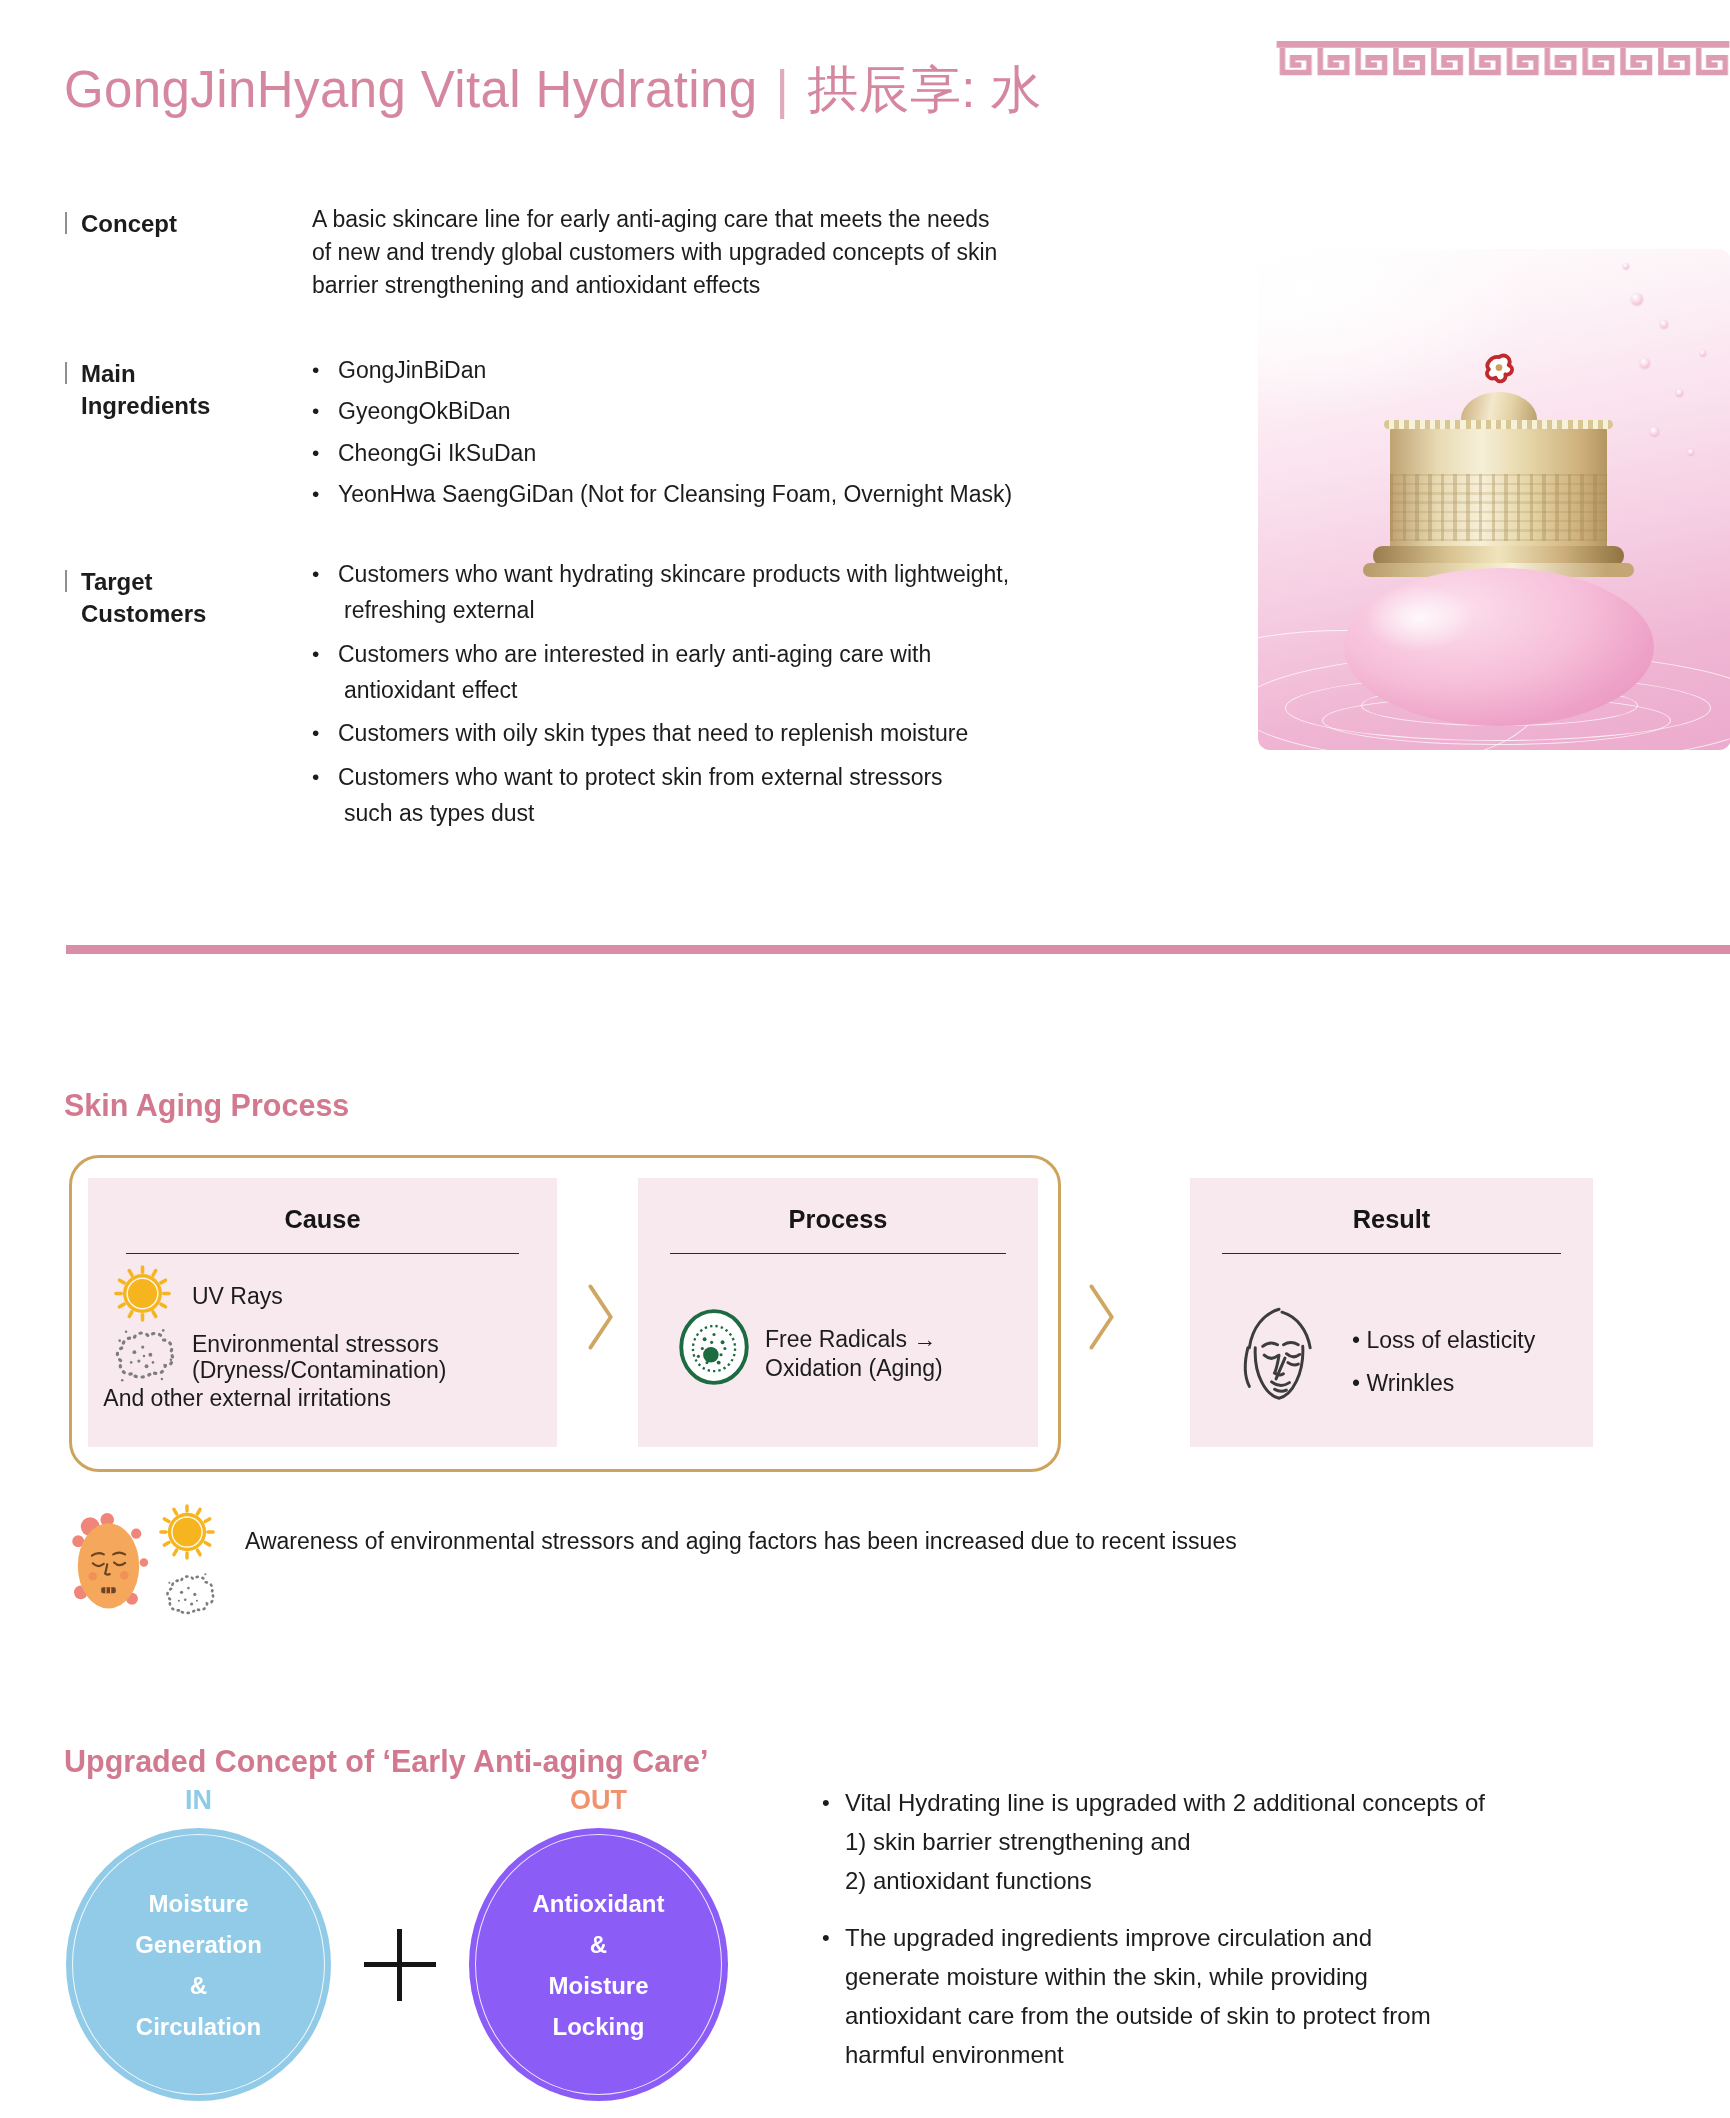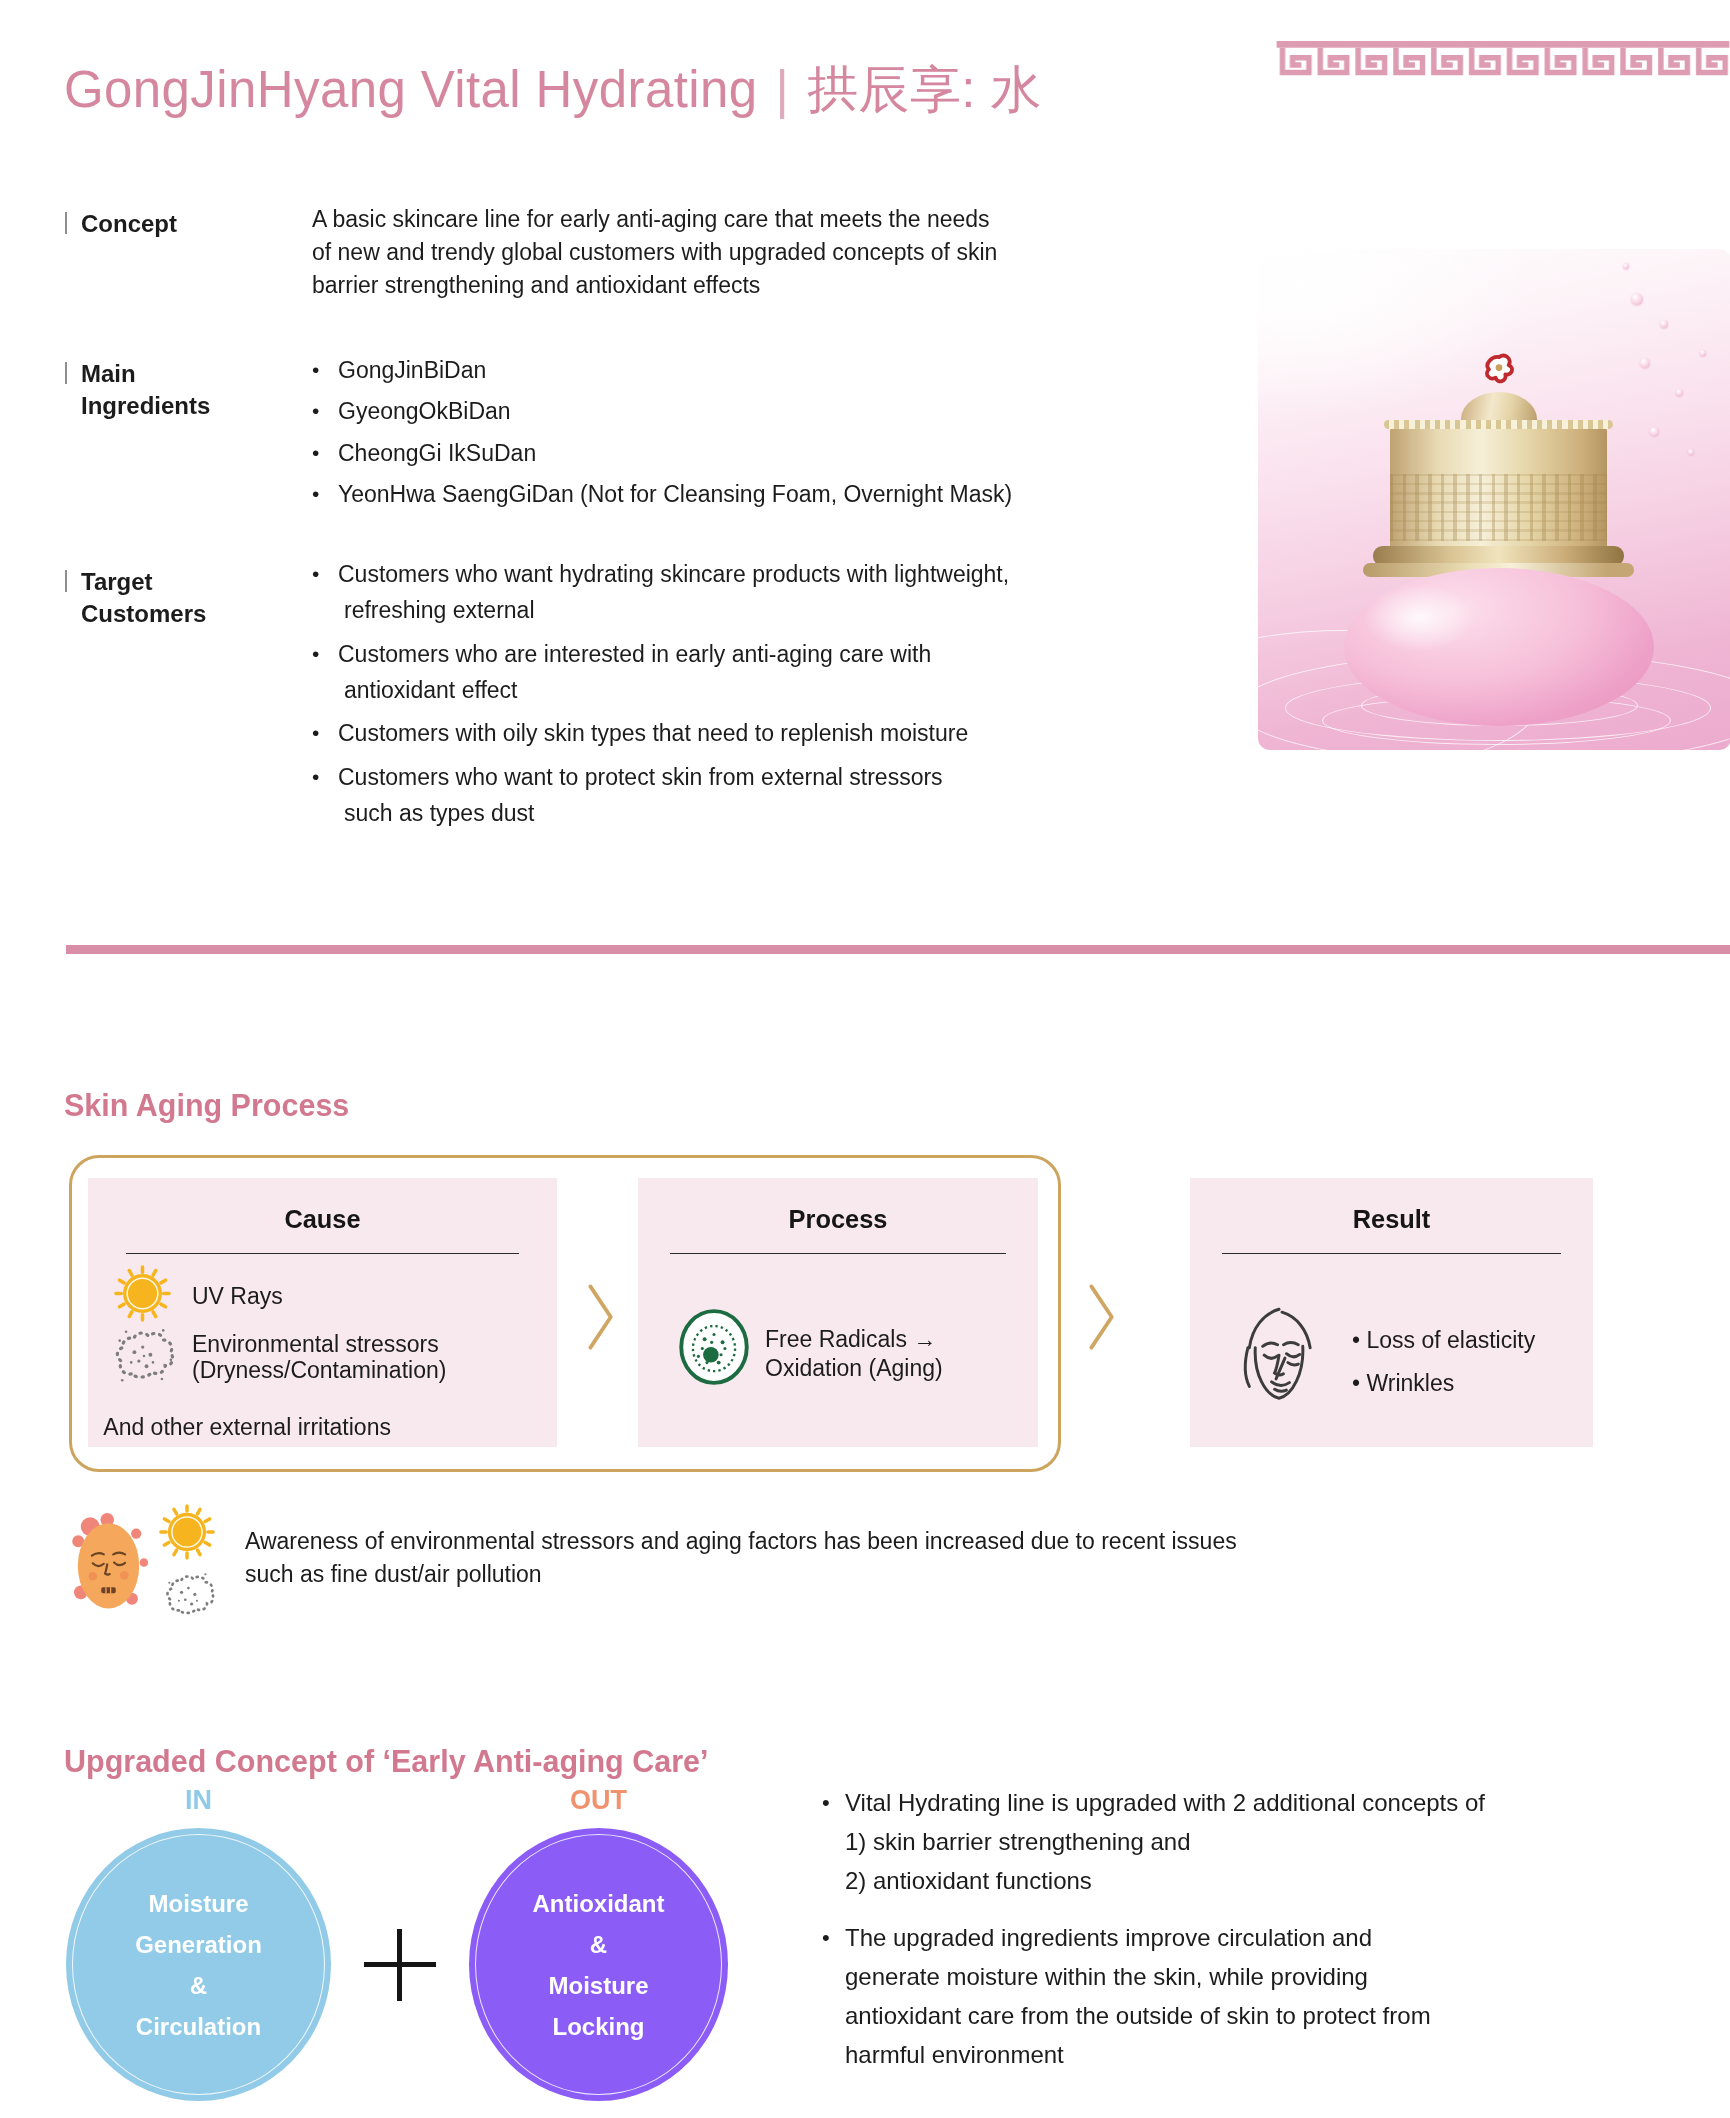--- a/index.html
+++ b/index.html
@@ -269,21 +269,21 @@
         <circle cx="80" cy="10" r="2"></circle>
       <circle cx="92" cy="56" r="2"></circle>
         <circle cx="78" cy="86" r="2"></circle>
         <circle cx="16" cy="88" r="2"></circle>
     </g>
   </svg>
   <div class="itxt" style="left:104px;top:153px;">
     <div>Environmental stressors</div>
     <div>(Dryness/Contamination)</div>
   </div>
-  <div class="itxt" style="left:15.3px;top:236px;">And other external irritations</div>
+  <div class="itxt" style="left:15.3px;top:207px;">And other external irritations</div>
 </div>
 
 <svg class="chevron chev1" viewBox="0 0 70 160" xmlns="http://www.w3.org/2000/svg">
   <polyline points="10,8 58,80 10,152" fill="none" stroke="#cfa763" stroke-width="9" stroke-linecap="round" stroke-linejoin="round"></polyline>
 </svg>
 
 <div class="pbox pbox-process">
   <div class="pbox-title">Process</div>
   <div class="pbox-rule"></div>
   <svg style="position:absolute;left:37px;top:130px;width:78px;height:78px;" viewBox="0 0 100 100" xmlns="http://www.w3.org/2000/svg">
@@ -387,21 +387,20 @@
     <circle cx="42" cy="58" r="2.5"></circle>
       <circle cx="54" cy="66" r="3"></circle>
       <circle cx="30" cy="60" r="2"></circle>
     <circle cx="64" cy="60" r="2"></circle>
       <circle cx="12" cy="26" r="2"></circle>
       <circle cx="80" cy="10" r="2"></circle>
   </g>
 </svg>
 <div class="aw-text">
   <div>Awareness of environmental stressors and aging factors has been increased due to recent issues</div>
-  <div>such as fine dust/air pollution</div>
 </div>
 
 <h2 class="section-heading" style="top:1719px;">Upgraded Concept of ‘Early Anti-aging Care’</h2>
 
 <div class="circle-label lbl-in">IN</div>
 <div class="big-ellipse ellipse-in">
   <div class="etext">
     <div>Moisture</div>
     <div>Generation</div>
     <div>&amp;</div>

